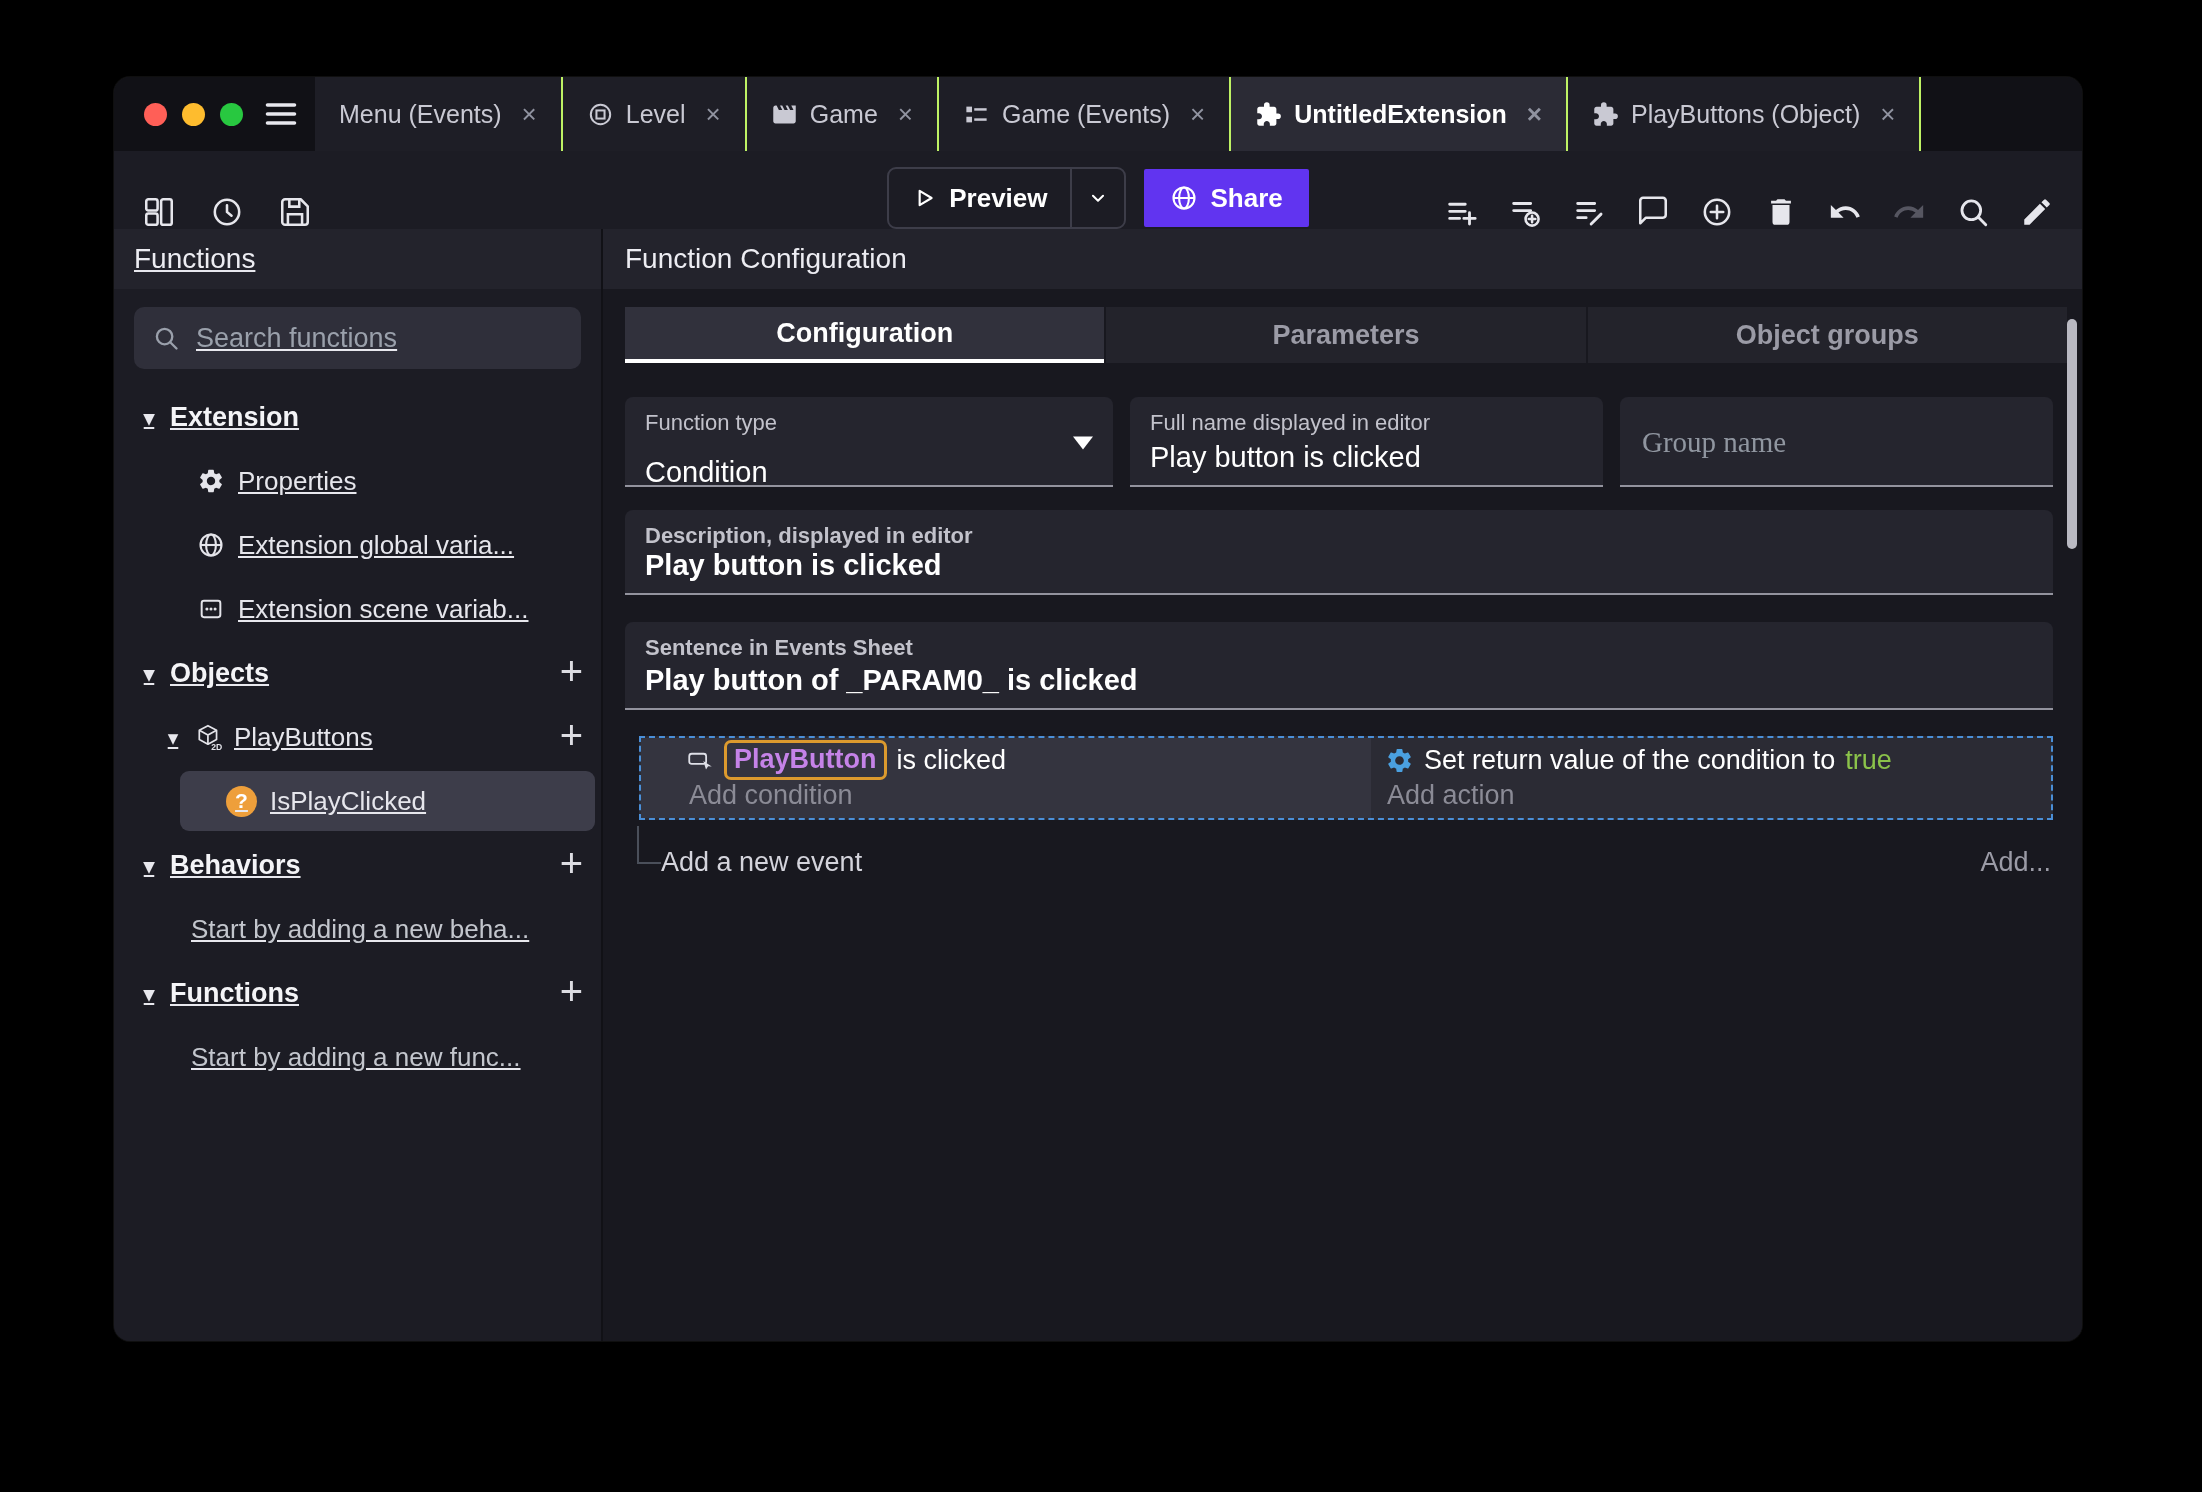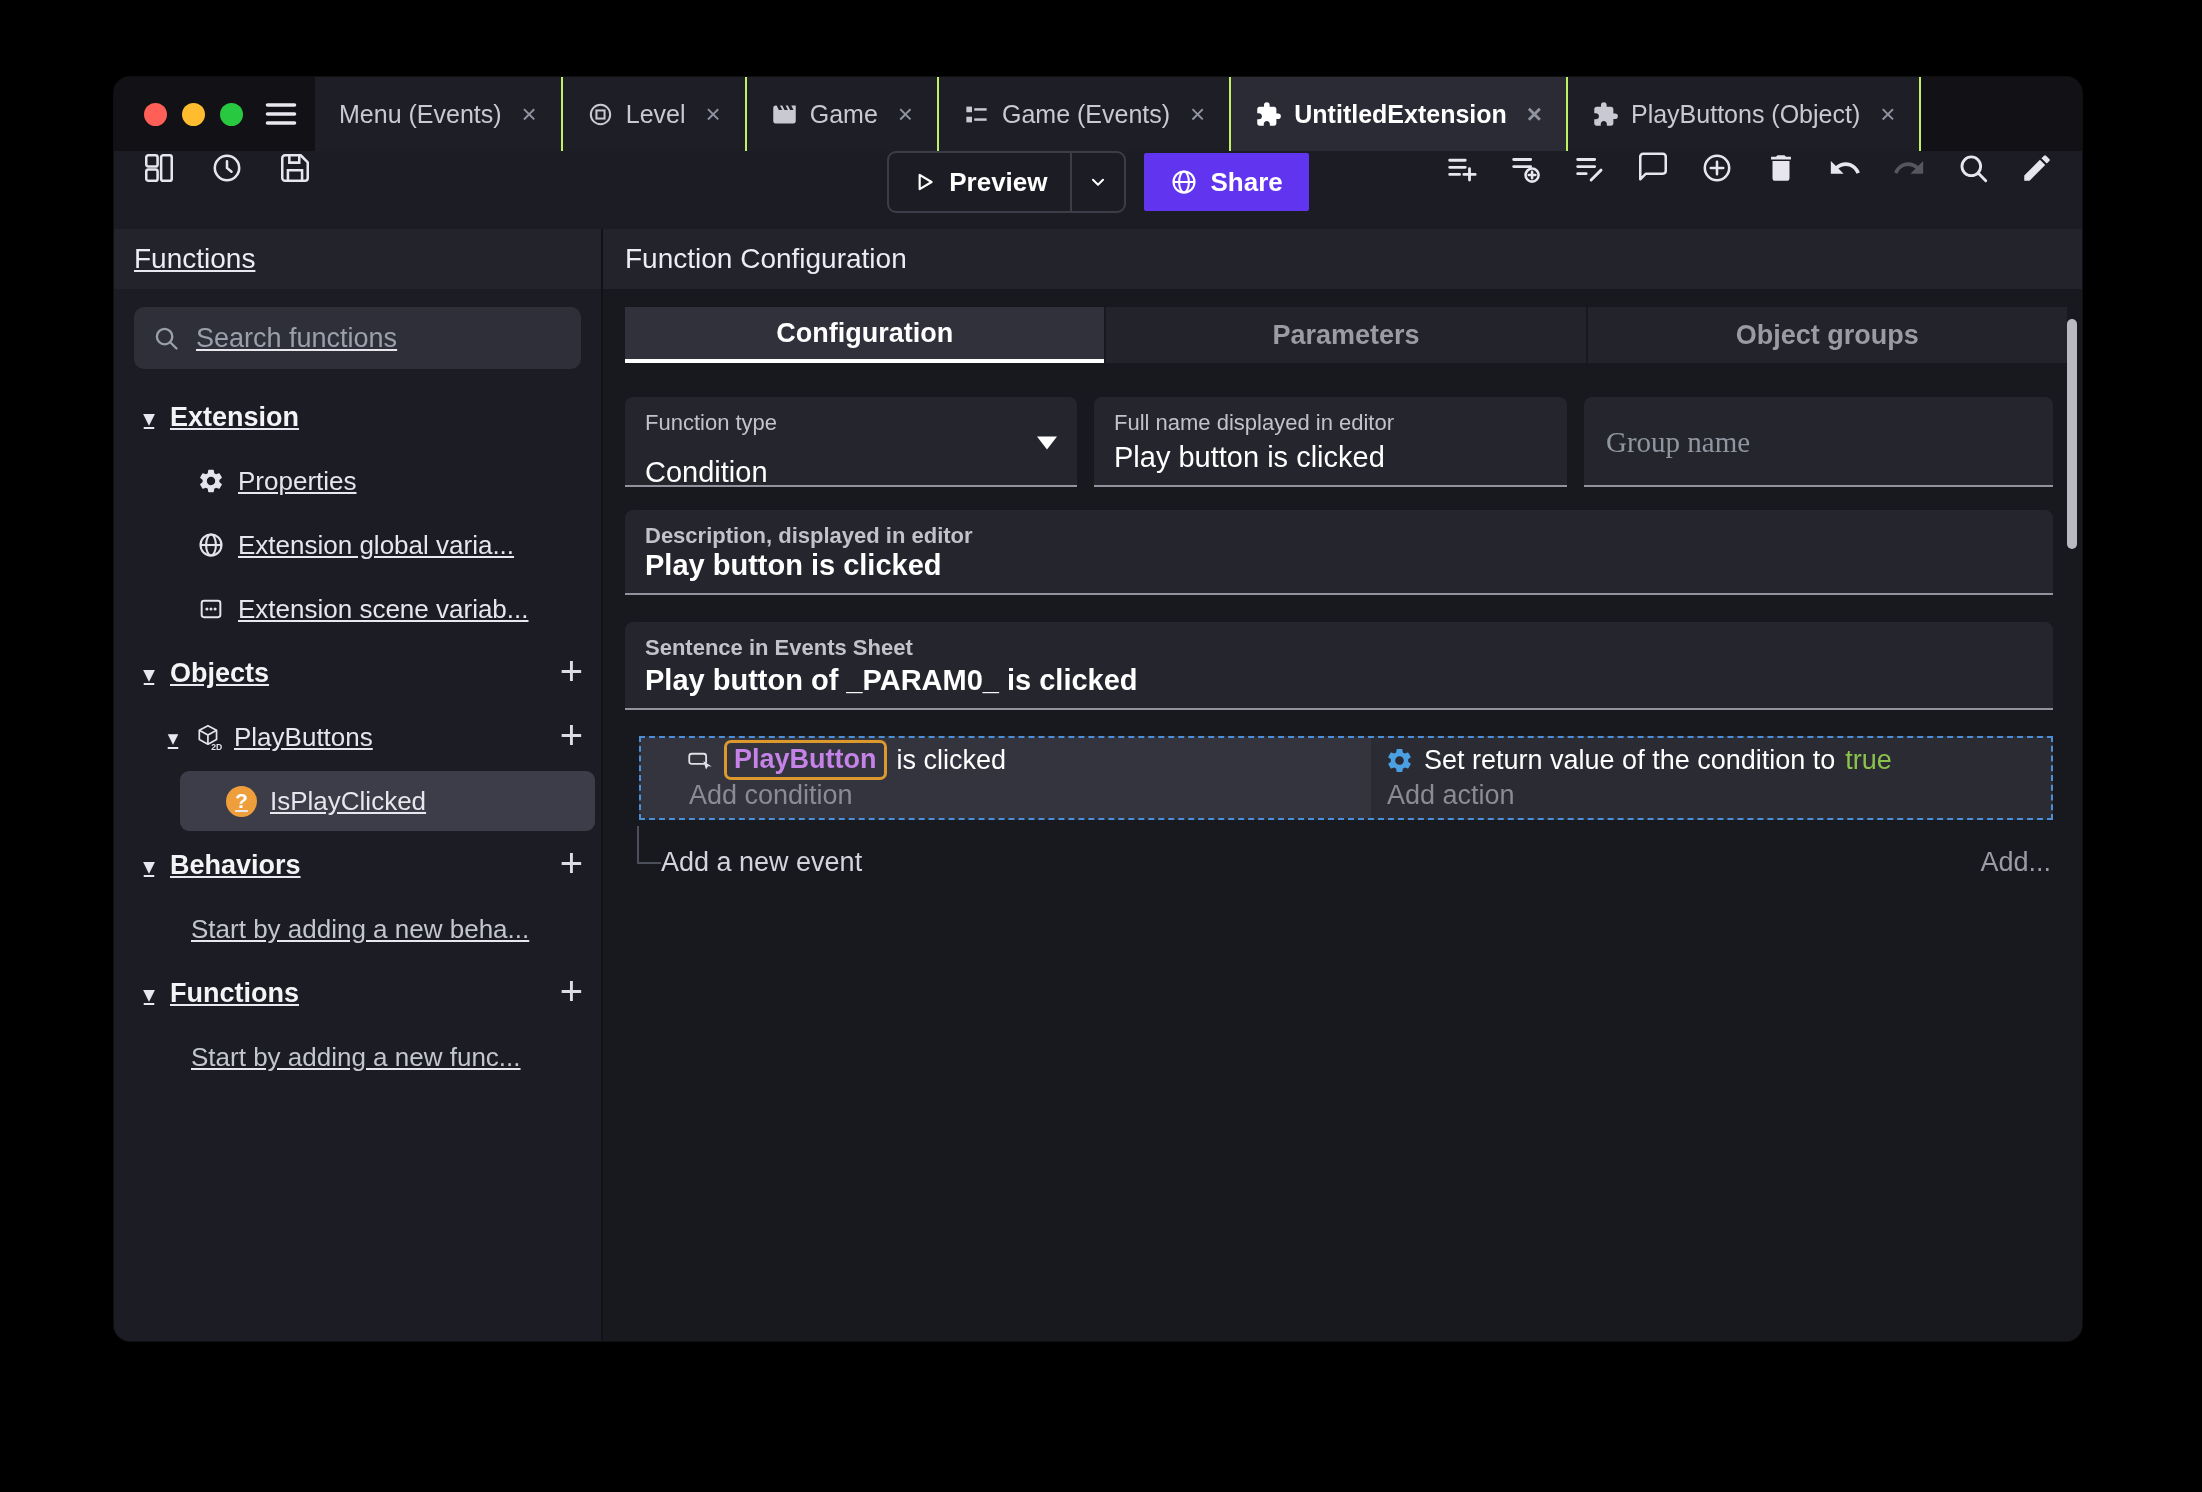--- a/index.html
+++ b/index.html
@@ -20,21 +20,21 @@
   .hamburger svg{width:100%;height:100%;}
   .tabs{display:flex;flex:1;align-items:stretch;overflow:hidden;}
   .tab{display:flex;align-items:center;gap:12px;padding:0 24px;background:#1e1e26;
        border-right:2px solid #bef264;color:#c9c9d3;font-size:25px;white-space:nowrap;cursor:default;}
   .tab.active{background:#2b2b35;color:#fff;font-weight:600;}
   .ticon{width:27px;height:27px;flex:none;}
   .ticon svg{width:100%;height:100%;}
   .tab .close{font-size:26px;color:#9093a0;margin-left:8px;line-height:1;}
 
   
-  .toolbar{flex:0 0 78px;height:78px;background:#1c1c24;display:flex;align-items:flex-start;padding:0 28px;}
+  .toolbar{flex:0 0 78px;height:78px;background:#1c1c24;display:flex;align-items:flex-end;padding:0 28px;}
   .tg-left{display:flex;gap:34px;flex:1;align-items:center;}
   .tg-center{display:flex;gap:18px;align-items:center;}
   .tg-right{display:flex;gap:30px;flex:1;justify-content:flex-end;align-items:center;}
   .tool{width:34px;height:34px;color:#e6e6ec;display:inline-flex;flex:none;}
   .tool svg{width:100%;height:100%;}
   .tool.dim{color:#565661;}
   .preview-btn{height:58px;border:2px solid #3d3d49;border-radius:9px;display:flex;align-items:stretch;background:transparent;}
   .preview-main{display:flex;align-items:center;gap:12px;padding:0 22px;font-size:26px;font-weight:700;color:#fff;}
   .preview-main .pico{width:26px;height:26px;}
   .preview-main .pico svg{width:100%;height:100%;}
@@ -81,21 +81,21 @@
 
   
   .mtabs{display:flex;margin:18px 15px 0 22px;height:56px;gap:2px;flex:none;}
   .mtab{flex:1;display:flex;align-items:center;justify-content:center;background:#23232b;
         color:#9b9ba6;font-size:27px;font-weight:700;box-sizing:border-box;}
   .mtab.active{background:#31313c;color:#fff;border-bottom:4px solid #fff;}
   .fields-row{display:flex;gap:17px;margin:34px 29px 0 22px;flex:none;}
   .field{background:#25252e;border-bottom:2px solid #93939e;border-radius:8px 8px 0 0;
          padding:13px 20px 11px;display:flex;flex-direction:column;justify-content:space-between;
          height:90px;box-sizing:border-box;}
-  .f-type{width:452px;flex:none;position:relative;gap:20px;}
+  .f-type{width:488px;flex:none;position:relative;gap:20px;}
   .f-name{width:473px;flex:none;}
   .f-group{flex:1;justify-content:center;}
   .flabel{font-size:22px;color:#c2c2cb;}
   .fvalue{font-size:29px;color:#fff;}
   .f-caret{position:absolute;right:20px;top:50%;transform:translateY(-35%);width:0;height:0;
            border-left:10px solid transparent;border-right:10px solid transparent;border-top:13px solid #fff;}
   .group-input{background:transparent;border:none;outline:none;font-size:29px;color:#fff;
                font-family:Liberation Serif, serif;width:100%;}
   .group-input::placeholder{color:#9096a0;}
   .field-wide{margin:23px 29px 0 22px;height:85px;flex:none;font-weight:bold;}

